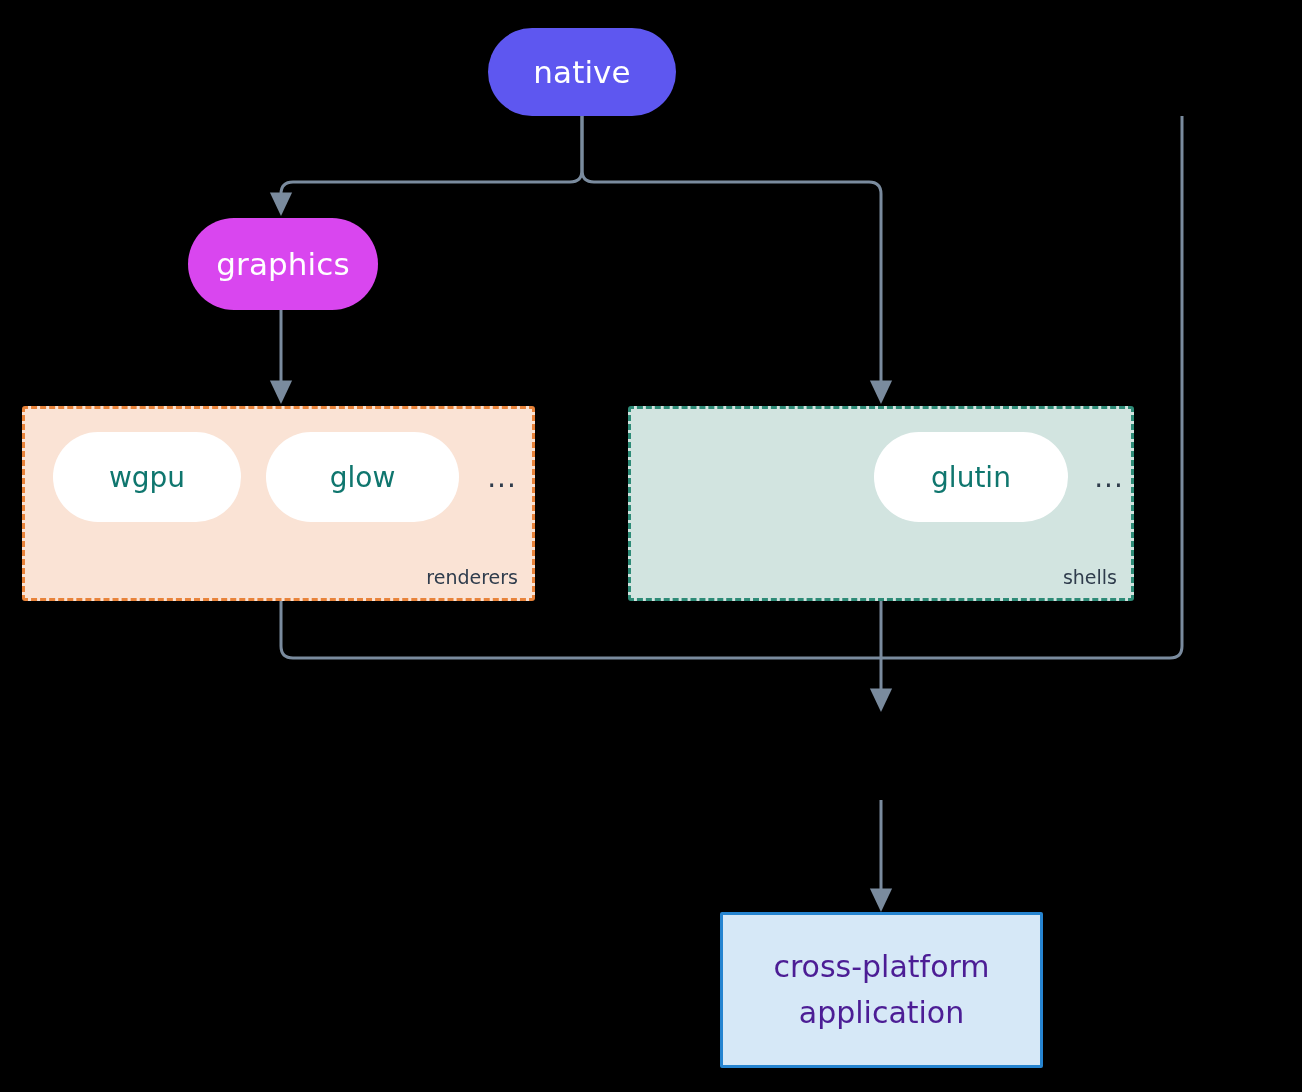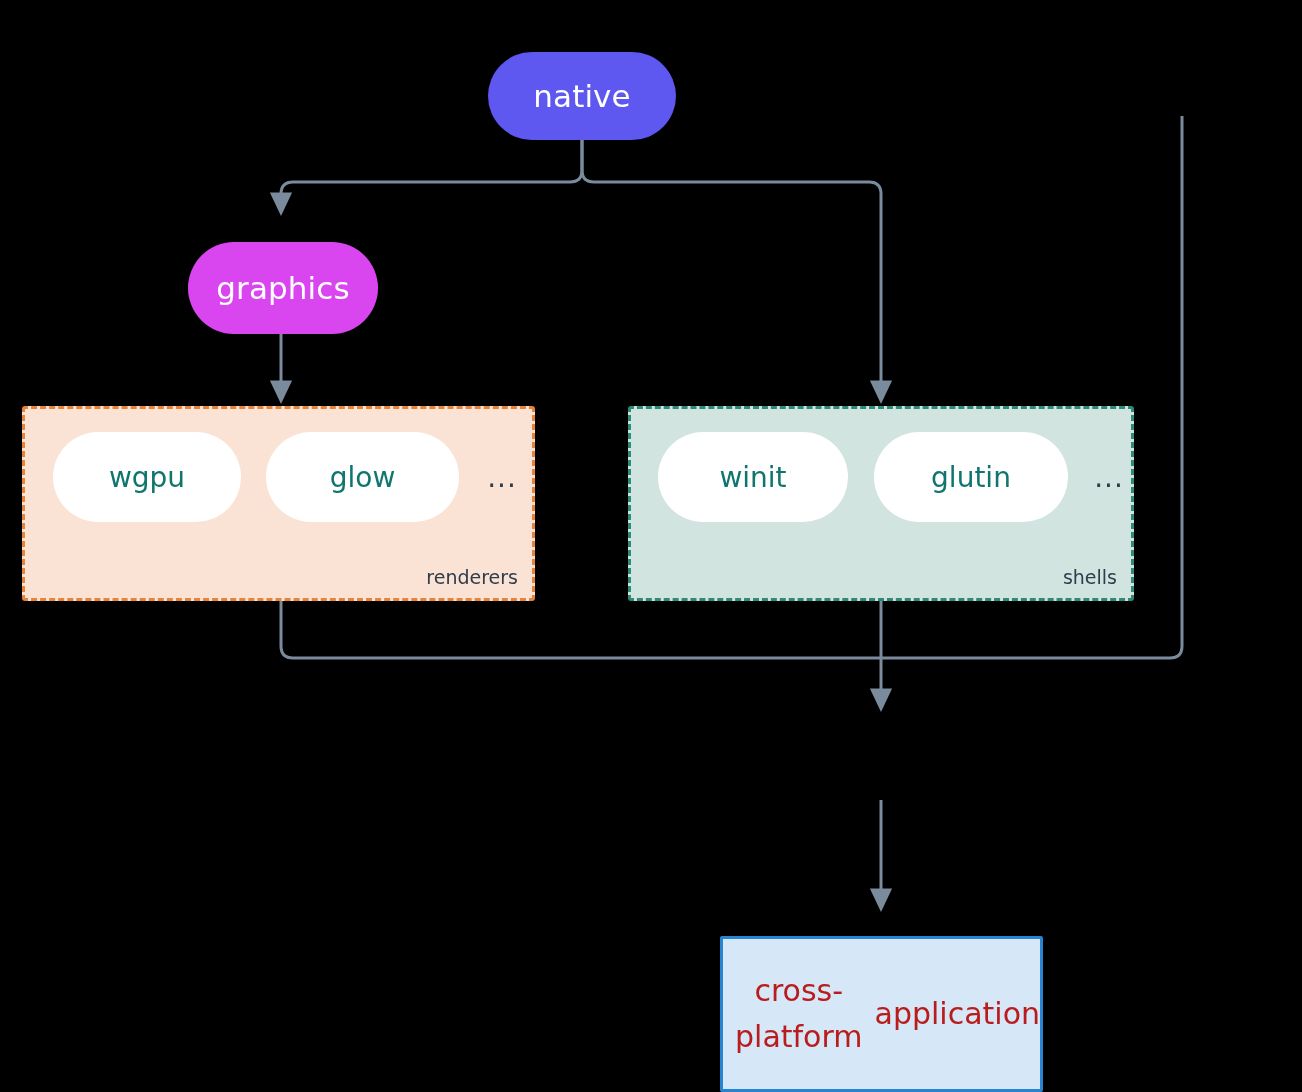--- a/index.html
+++ b/index.html
@@ -27,21 +27,20 @@
     pointer-events: none;
   }
   .node {
     position: absolute;
     display: flex;
     align-items: center;
     justify-content: center;
     box-sizing: border-box;
     text-align: center;
     line-height: 1.18;
-    margin-top: 24px;
   }
   
   .pill {
     border-radius: 999px;
     color: #ffffff;
     font-size: 31px;
     letter-spacing: 0.1px;
   }
   .node-native {
     left: 488px; top: 28px; width: 188px; height: 88px;
@@ -115,22 +114,23 @@
   
   .leaf-winit  { left: 27px;  width: 190px; }
   .leaf-glutin { left: 243px; width: 194px; }
   .dots-shells { left: 456px; width: 44px; }
   
   .node-app {
     left: 720px; top: 912px; width: 323px; height: 156px;
     background: #D6E8F7;
     border: 3px solid #2684D0;
     border-radius: 2px;
-    color: #b91c1c;
+    color: #4c1d95;
     font-size: 30px;
+    flex-direction: column;
     line-height: 1.55;
   }
 </style>
 </head>
 <body>
 
 <div id="diagram-root">
 
   <svg id="edge-layer" viewBox="0 0 1302 1092" width="1302" height="1092" aria-hidden="true">
     <defs>
@@ -170,23 +170,20 @@
       <span>wgpu</span>
     </div>
     <div class="leaf-pill leaf-glow">
       <span>glow</span>
     </div>
     <div class="ellipsis dots-renderers">...</div>
     <div class="subgraph-label">renderers</div>
   </div>
 
   <div class="subgraph subgraph-shells">
-    <div class="leaf-pill leaf-winit">
-      <span>winit</span>
-    </div>
     <div class="leaf-pill leaf-glutin">
       <span>glutin</span>
     </div>
     <div class="ellipsis dots-shells">...</div>
     <div class="subgraph-label">shells</div>
   </div>
 
 
   <div class="node node-app">
     <span>cross-platform</span>

